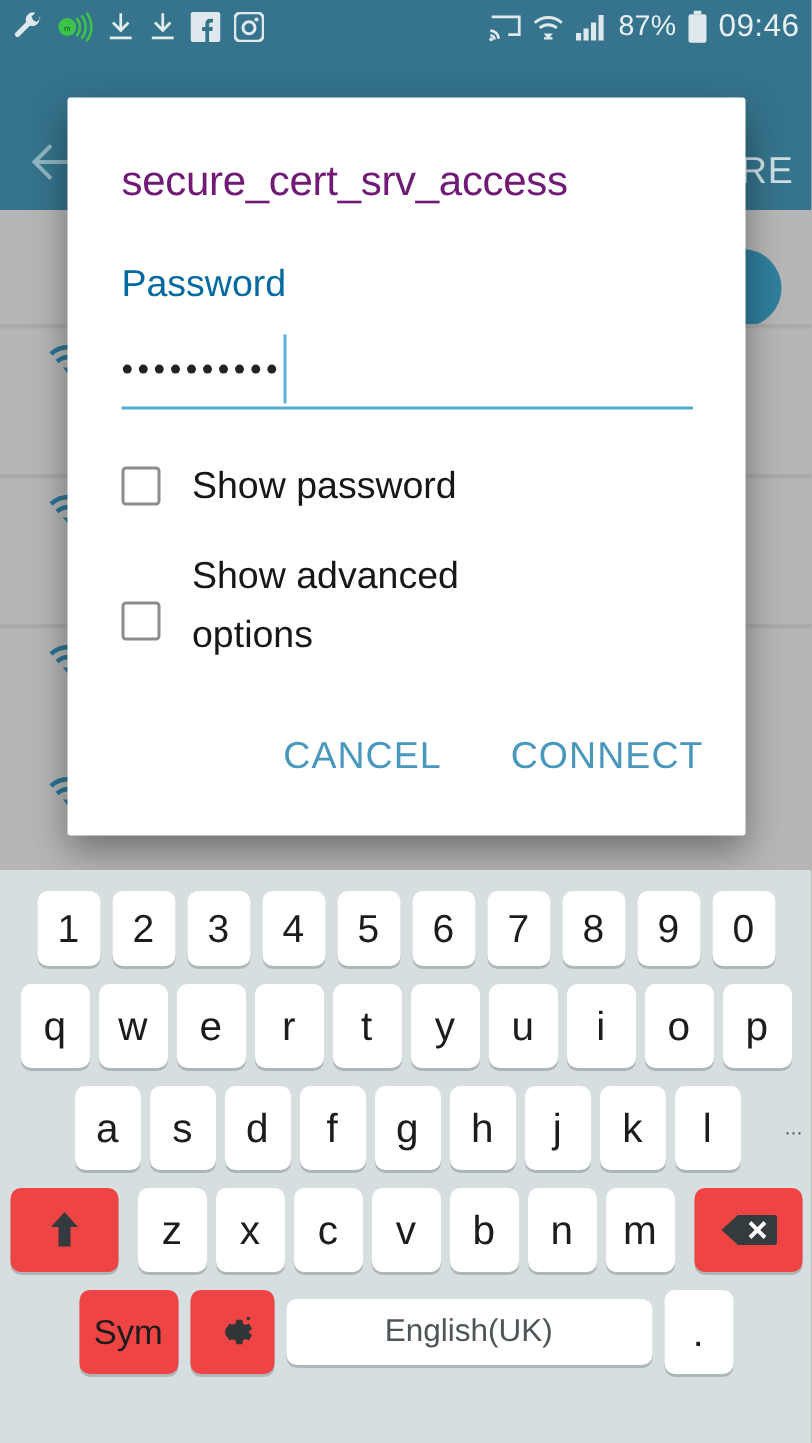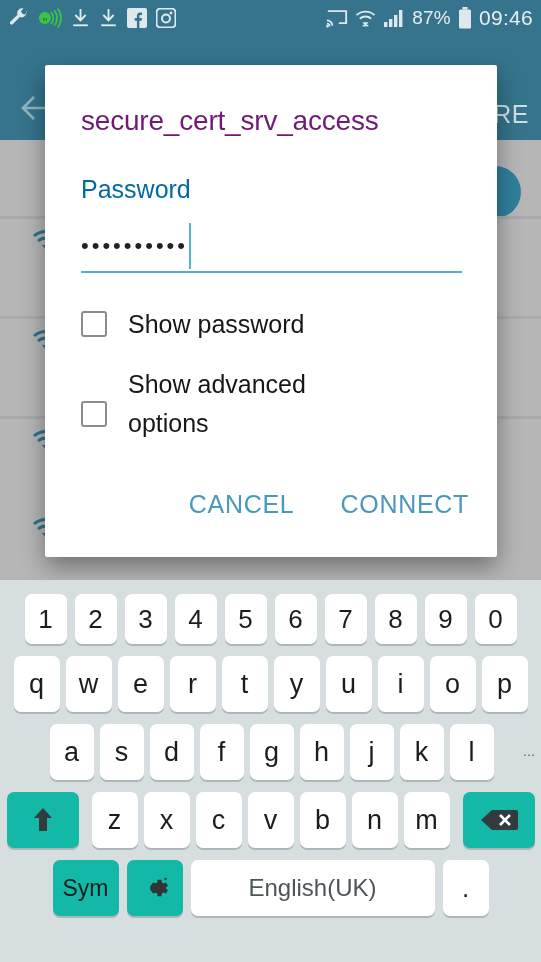--- a/index.html
+++ b/index.html
@@ -101,30 +101,30 @@
   }
   .kb-row { display: flex; justify-content: center; align-items: center; height: 68px; }
   .key {
     background: #ffffff; border-radius: 7px;
     box-shadow: 0 2px 0 rgba(140,150,152,.55);
     display: flex; align-items: center; justify-content: center;
     font-size: 27px; color: #1c1c1c; flex: none;
   }
   .key.num { width: 42px; height: 50px; margin: 0 4px; font-size: 26px; }
   .key.ltr { width: 44px; height: 56px; margin: 0 3px; }
-  .key.fn { background: #14b8a6; box-shadow: 0 2px 0 rgba(140,150,152,.55); }
+  .key.fn { background: #ef4444; box-shadow: 0 2px 0 rgba(140,150,152,.55); }
   #row-num { height: 62px; }
   #row-q .key { width: 46px; }
   #row-a { padding-left: 2px; }
   #row-z .key.ltr { width: 46px; }
   .key.shift { width: 72px; height: 56px; margin-right: 10px; }
   .key.del { width: 72px; height: 56px; margin-left: 10px; }
   .key.sym { width: 66px; height: 56px; font-size: 23px; margin: 0 4px; }
   .key.gear { width: 56px; height: 56px; margin: 0 4px; }
-  .key.space { width: 244px; height: 56px; margin: 0 4px; font-size: 24px; color: #4e5558; }
+  .key.space { width: 244px; height: 44px; margin: 0 4px; font-size: 21px; color: #4e5558; }
   .key.period { width: 46px; height: 56px; margin: 0 4px; font-size: 26px; }
   .key.done { width: 76px; height: 56px; font-size: 23px; margin: 0 4px; }
   #kb-cursor { position: absolute; right: 6px; top: 168px; font-size: 12px; color: #555; }
 </style>
 </head>
 <body>
 
 <div id="screen">
 
   <div id="status-bar">

